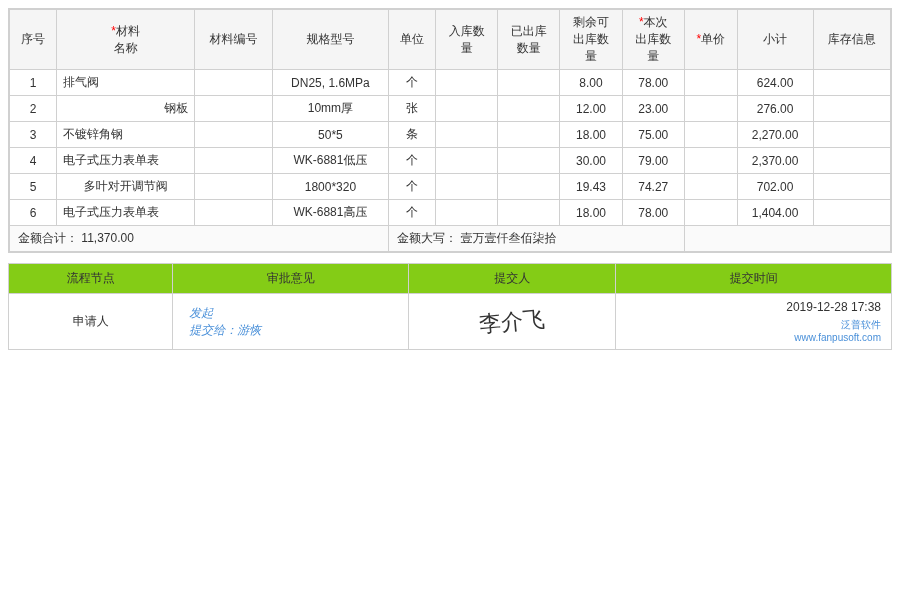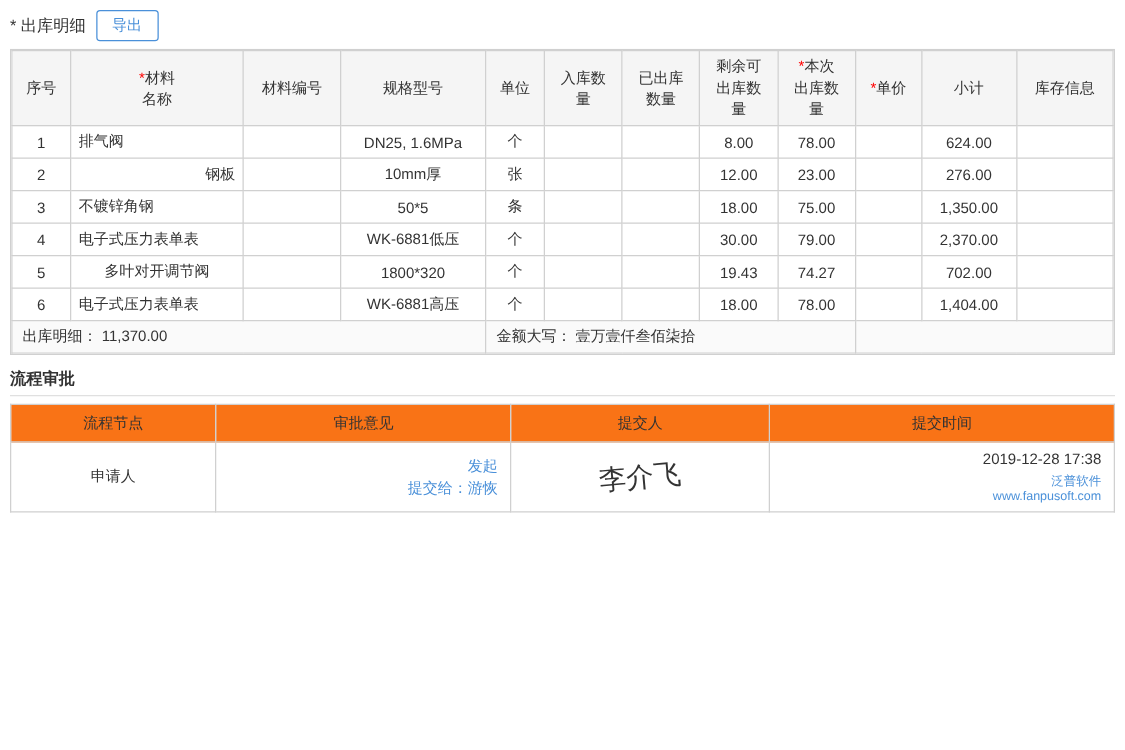--- a/index.html
+++ b/index.html
@@ -10,36 +10,32 @@
     .btn-export { background: #fff; border: 1px solid #4a90d9; color: #4a90d9; padding: 3px 12px; border-radius: 3px; cursor: pointer; font-size: 12px; }
     .table-wrapper { overflow-x: auto; border: 1px solid #d0d0d0; }
     table { width: 100%; border-collapse: collapse; font-size: 12px; }
     th, td { border: 1px solid #d0d0d0; padding: 4px 6px; text-align: center; vertical-align: middle; }
     th { background: #f5f5f5; color: #333; font-weight: normal; }
     .required { color: red; }
     .total-row td { background: #fafafa; font-size: 12px; }
     .section-title { font-size: 13px; font-weight: bold; margin: 10px 0 6px 0; color: #333; border-bottom: 1px solid #e0e0e0; padding-bottom: 4px; }
     .approval-table { width: 100%; border-collapse: collapse; font-size: 12px; margin-top: 4px; }
     .approval-table th, .approval-table td { border: 1px solid #d0d0d0; padding: 6px 10px; vertical-align: middle; }
-    .approval-table th { background: #f97316; font-weight: normal; text-align: center; }
+    .approval-table th { background: #84cc16; font-weight: normal; text-align: center; }
     .approval-table td { text-align: center; }
     .link-text { color: #4a90d9; cursor: pointer; }
     .sig-cell { font-family: cursive; font-size: 22px; color: #333; transform: rotate(-5deg); display: inline-block; }
     .watermark { font-size: 11px; color: #4a90d9; }
     .main-table-wrap { position: relative; max-height: 380px; overflow-y: auto; }
   </style>
 </head>
 <body>
 
 <div class="container">
 
-  <div class="toolbar">
-    <span class="toolbar-label">* 出库明细</span>
-    <button class="btn-export">导出</button>
-  </div>
 
   <div class="main-table-wrap">
     <div class="table-wrapper">
       <table>
         <thead>
           <tr>
             <th>序号</th>
             <th><span class="required">*</span>材料<br>名称</th>
             <th>材料编号</th>
             <th>规格型号</th>
@@ -86,21 +82,21 @@
       <td>3</td>
       <td style="text-align:left;">不镀锌角钢</td>
       <td></td>
       <td>50*5</td>
       <td>条</td>
       <td></td>
       <td></td>
       <td>18.00</td>
       <td>75.00</td>
       <td></td>
-      <td>1,350.00</td>
+      <td>2,270.00</td>
       <td></td>
     </tr>
             <tr>
       <td>4</td>
       <td style="text-align:left;">电子式压力表单表</td>
       <td></td>
       <td>WK-6881低压</td>
       <td>个</td>
       <td></td>
       <td></td>
@@ -135,49 +131,48 @@
       <td>18.00</td>
       <td>78.00</td>
       <td></td>
       <td>1,404.00</td>
       <td></td>
     </tr>
           </tbody>
         <tfoot>
           <tr class="total-row">
             <td colspan="4" style="text-align:left; padding-left:8px;">
-              <span>出库明细：</span>
+              <span>金额合计：</span>
               <span>11,370.00</span>
             </td>
             <td colspan="5" style="text-align:left; padding-left:8px;">
               <span>金额大写：</span>
               <span>壹万壹仟叁佰柒拾</span>
             </td>
             <td colspan="3"></td>
           </tr>
         </tfoot>
       </table>
     </div>
   </div>
 
   <div style="margin-top: 10px;">
-    <div class="section-title">流程审批</div>
     <table class="approval-table">
       <thead>
         <tr>
           <th>流程节点</th>
           <th>审批意见</th>
           <th>提交人</th>
           <th>提交时间</th>
         </tr>
       </thead>
       <tbody id="approval-body">
       <tr>
       <td>申请人</td>
-      <td style="text-align:right; padding-left:16px;">
+      <td style="text-align:left; padding-left:16px;font-style:italic;">
         <div><span class="link-text">发起</span></div>
         <div><span class="link-text">提交给：游恢</span></div>
       </td>
       <td>
         <span class="sig-cell">李介飞</span>
       </td>
       <td style="position:relative;text-align:right;">
         <div>2019-12-28 17:38</div>
         <div class="watermark" style="font-size:10px; color:#4a90d9; margin-top:4px;">泛普软件<br>www.fanpusoft.com</div>
       </td>

